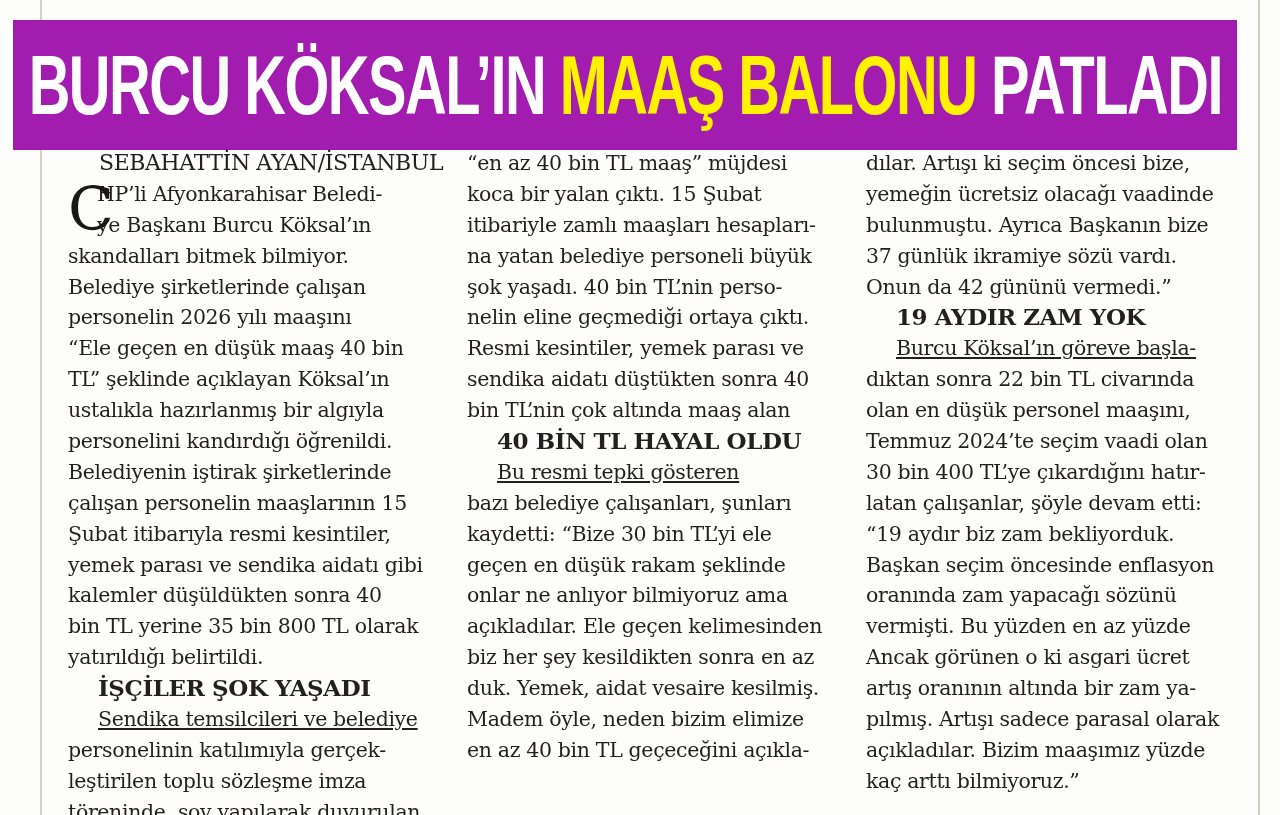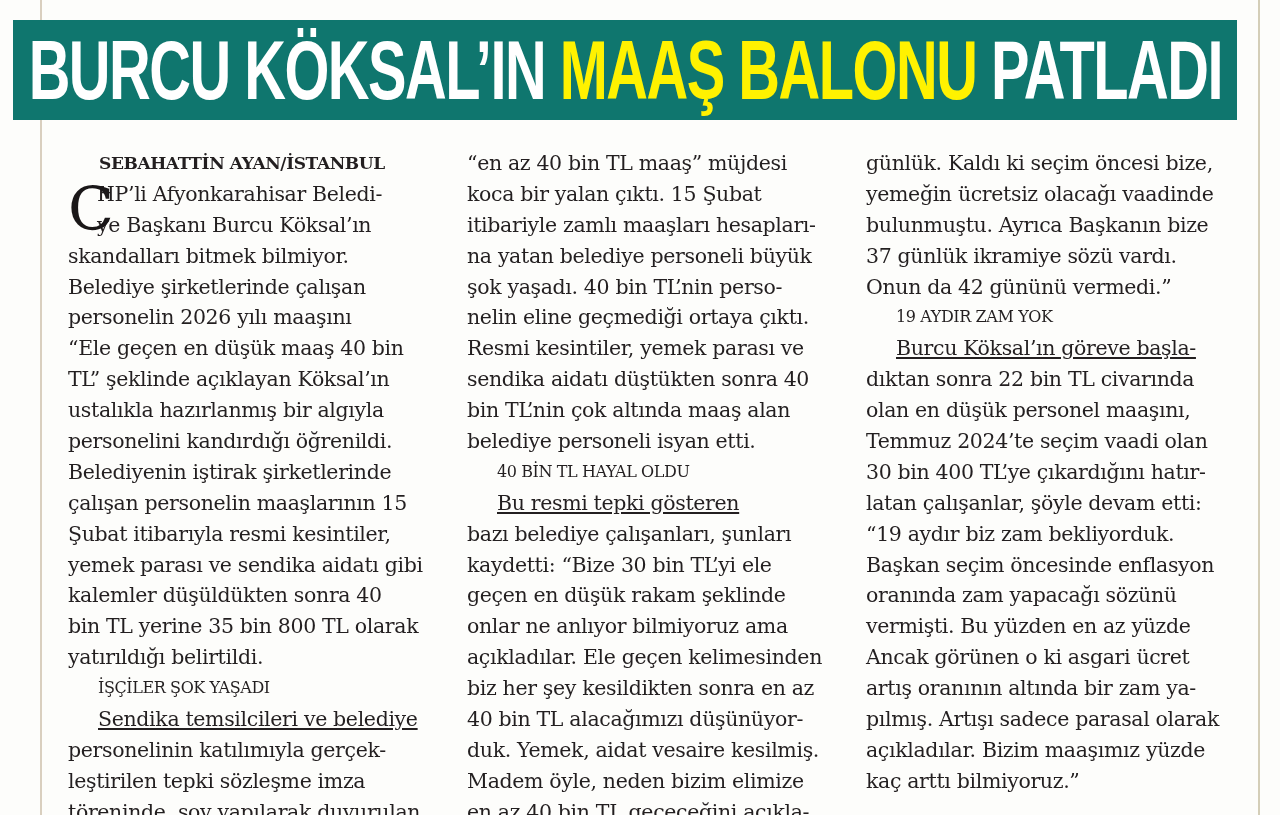--- a/index.html
+++ b/index.html
@@ -29,22 +29,22 @@
       top: 0;
       width: 2px;
       height: 815px;
       background: #d4ceb8;
     }
     .banner {
       position: absolute;
       left: 13px;
       top: 20px;
       width: 1224px;
-      height: 100px;
-      background: #0f766e;
+      height: 130px;
+      background: #a21caf;
       display: flex;
       align-items: center;
       justify-content: center;
       overflow: hidden;
     }
     .banner-text {
       font-family: "Liberation Sans", "DejaVu Sans", sans-serif;
       font-weight: 700;
       font-size: 78px;
       letter-spacing: -2px;
@@ -68,28 +68,28 @@
     .col2 { left: 467px; }
     .col3 { left: 866px; }
 
     .line {
       display: block;
       white-space: nowrap;
       height: 30.9px;
     }
     .indent { padding-left: 30px; text-decoration: underline; }
     .subhead {
-      font-weight: 400;
-      font-size: 16px;
+      font-weight: 700;
+      font-size: 23px;
       letter-spacing: -0.4px;
       padding-left: 30px;
     }
     .byline {
-      font-weight: 700;
-      font-size: 17px;
+      font-weight: 400;
+      font-size: 22px;
       letter-spacing: -0.4px;
       padding-left: 31px;
     }
     .dropcap-wrap {
       position: relative;
     }
     .dropcap {
       position: absolute;
       left: 0;
       top: 0;
@@ -129,51 +129,49 @@
   <span class="line">Belediyenin iştirak şirketlerinde</span>
   <span class="line">çalışan personelin maaşlarının 15</span>
   <span class="line">Şubat itibarıyla resmi kesintiler,</span>
   <span class="line">yemek parası ve sendika aidatı gibi</span>
   <span class="line">kalemler düşüldükten sonra 40</span>
   <span class="line">bin TL yerine 35 bin 800 TL olarak</span>
   <span class="line">yatırıldığı belirtildi.</span>
   <span class="line subhead">İŞÇİLER ŞOK YAŞADI</span>
   <span class="line indent">Sendika temsilcileri ve belediye</span>
   <span class="line">personelinin katılımıyla gerçek-</span>
-  <span class="line">leştirilen tepki sözleşme imza</span>
+  <span class="line">leştirilen toplu sözleşme imza</span>
   <span class="line">töreninde, şov yapılarak duyurulan</span>
 </div>
 
 <div class="column col2">
   <span class="line">“en az 40 bin TL maaş” müjdesi</span>
   <span class="line">koca bir yalan çıktı. 15 Şubat</span>
   <span class="line">itibariyle zamlı maaşları hesapları-</span>
   <span class="line">na yatan belediye personeli büyük</span>
   <span class="line">şok yaşadı. 40 bin TL’nin perso-</span>
   <span class="line">nelin eline geçmediği ortaya çıktı.</span>
   <span class="line">Resmi kesintiler, yemek parası ve</span>
   <span class="line">sendika aidatı düştükten sonra 40</span>
   <span class="line">bin TL’nin çok altında maaş alan</span>
-  <span class="line">belediye personeli isyan etti.</span>
   <span class="line subhead">40 BİN TL HAYAL OLDU</span>
   <span class="line indent">Bu resmi tepki gösteren</span>
   <span class="line">bazı belediye çalışanları, şunları</span>
   <span class="line">kaydetti: “Bize 30 bin TL’yi ele</span>
   <span class="line">geçen en düşük rakam şeklinde</span>
   <span class="line">onlar ne anlıyor bilmiyoruz ama</span>
   <span class="line">açıkladılar. Ele geçen kelimesinden</span>
   <span class="line">biz her şey kesildikten sonra en az</span>
-  <span class="line">40 bin TL alacağımızı düşünüyor-</span>
   <span class="line">duk. Yemek, aidat vesaire kesilmiş.</span>
   <span class="line">Madem öyle, neden bizim elimize</span>
   <span class="line">en az 40 bin TL geçeceğini açıkla-</span>
 </div>
 
 <div class="column col3">
-  <span class="line">günlük. Kaldı ki seçim öncesi bize,</span>
+  <span class="line">dılar. Artışı ki seçim öncesi bize,</span>
   <span class="line">yemeğin ücretsiz olacağı vaadinde</span>
   <span class="line">bulunmuştu. Ayrıca Başkanın bize</span>
   <span class="line">37 günlük ikramiye sözü vardı.</span>
   <span class="line">Onun da 42 gününü vermedi.”</span>
   <span class="line subhead">19 AYDIR ZAM YOK</span>
   <span class="line indent">Burcu Köksal’ın göreve başla-</span>
   <span class="line">dıktan sonra 22 bin TL civarında</span>
   <span class="line">olan en düşük personel maaşını,</span>
   <span class="line">Temmuz 2024’te seçim vaadi olan</span>
   <span class="line">30 bin 400 TL’ye çıkardığını hatır-</span>

